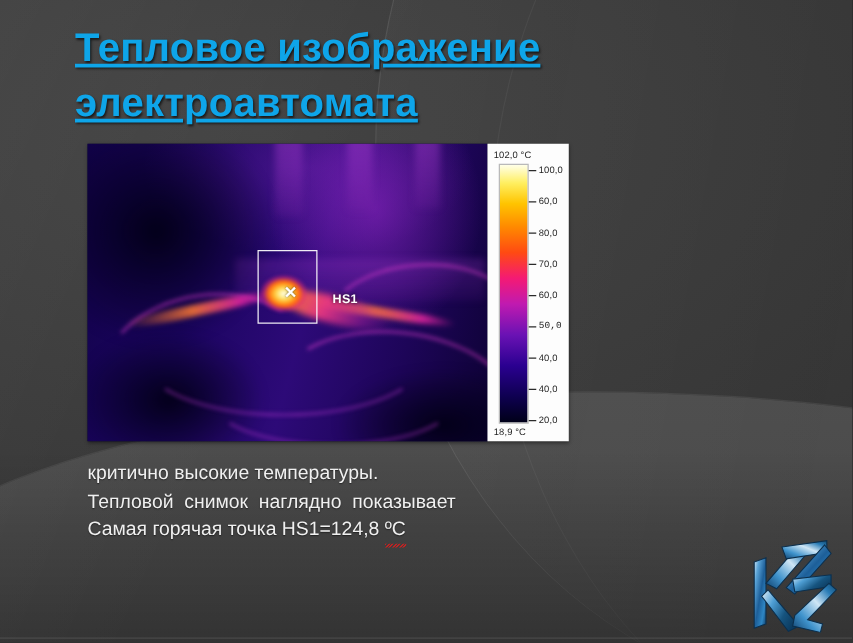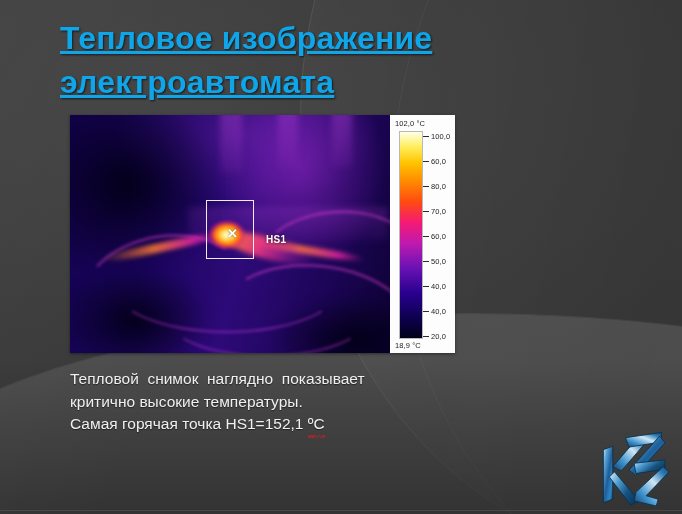--- a/index.html
+++ b/index.html
@@ -382,36 +382,36 @@
           <div class="tick-label" style="top: 21px; text-align: center;">100,0</div>
           <div class="tick" style="top: 46px;"></div>
           <div class="tick-label" style="top: 46px;">60,0</div>
           <div class="tick" style="top: 71.1px;"></div>
           <div class="tick-label" style="top: 71.1px;">80,0</div>
           <div class="tick" style="top: 96.1px;"></div>
           <div class="tick-label" style="top: 96.1px;">70,0</div>
           <div class="tick" style="top: 121.1px;"></div>
           <div class="tick-label" style="top: 121.1px;">60,0</div>
           <div class="tick" style="top: 146.2px;"></div>
-          <div class="tick-label" style="top: 146.2px;">50,0</div>
+          <div class="tick-label" style="top: 146.2px; font-family: Liberation Mono, monospace;">50,0</div>
           <div class="tick" style="top: 171.2px;"></div>
           <div class="tick-label" style="top: 171.2px;">40,0</div>
           <div class="tick" style="top: 196.2px;"></div>
           <div class="tick-label" style="top: 196.2px;">40,0</div>
           <div class="tick" style="top: 221.2px;"></div>
           <div class="tick-label" style="top: 221.2px;">20,0</div>
         </div>
       <div id="scale-min-label">18,9 °C</div>
     </div>
   </div>
 
   <div id="body-text">
+    <span class="line">критично высокие температуры.</span>
     <span class="line">Тепловой  снимок  наглядно  показывает</span>
-    <span class="line">критично высокие температуры.</span>
-    <span class="line"><span>Самая горячая точка HS1=152,1 </span><span class="spell">ºC</span></span>
+    <span class="line"><span>Самая горячая точка HS1=124,8 </span><span class="spell">ºC</span></span>
   </div>
 
   <div id="logo">
     <svg viewBox="0 0 100 96" width="86" height="82" aria-hidden="true">
       <defs>
         <linearGradient id="lgA" x1="0" y1="0" x2="1" y2="1">
           <stop offset="0%" stop-color="#d8eaf6"></stop>
           <stop offset="22%" stop-color="#5aa4d8"></stop>
           <stop offset="52%" stop-color="#1d5f99"></stop>
           <stop offset="78%" stop-color="#2e86c4"></stop>

